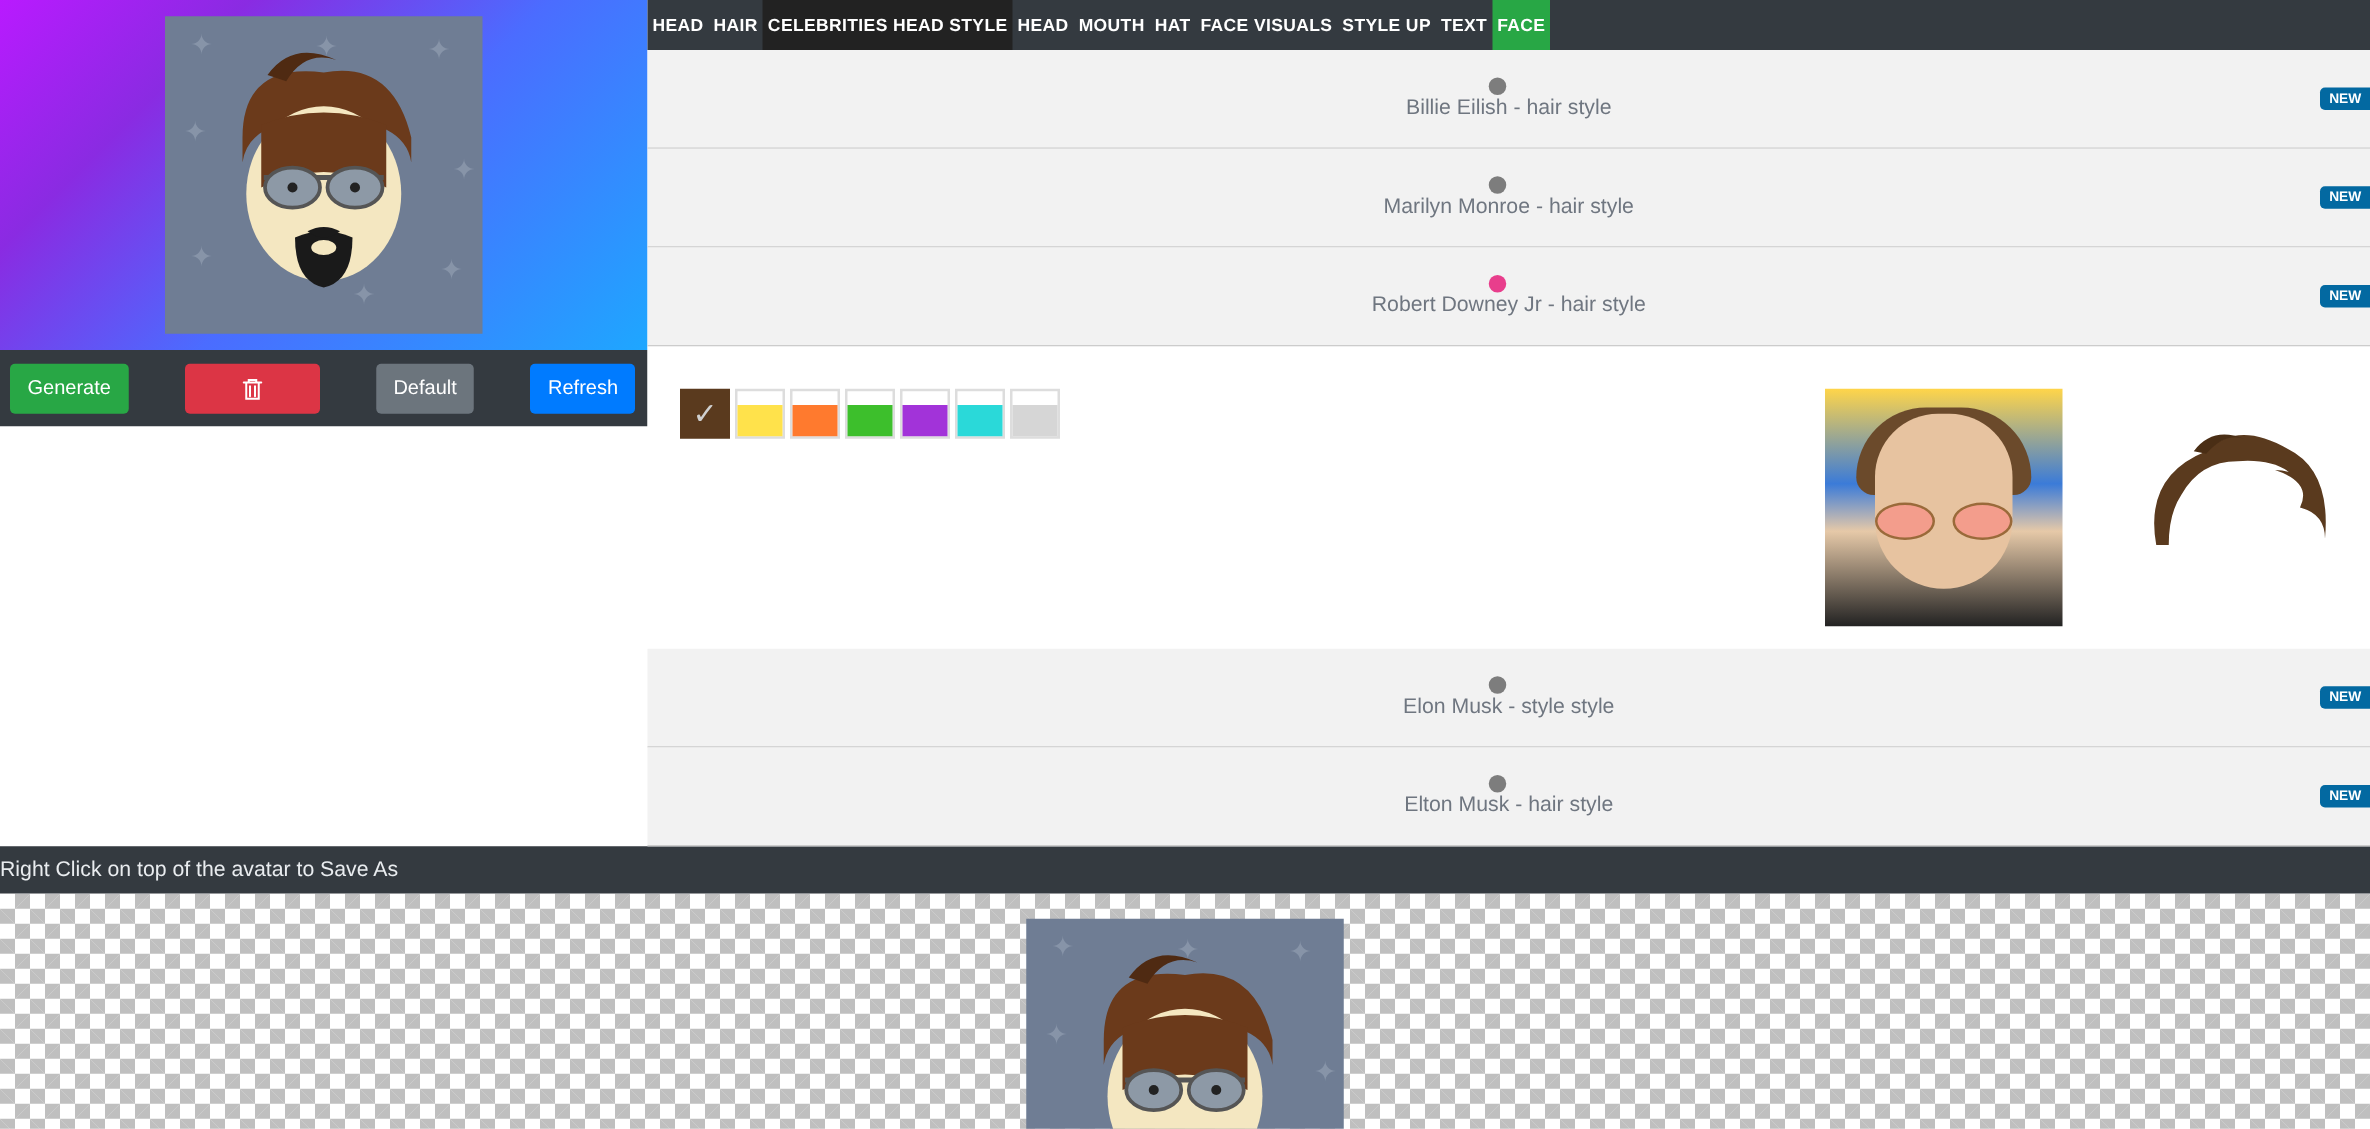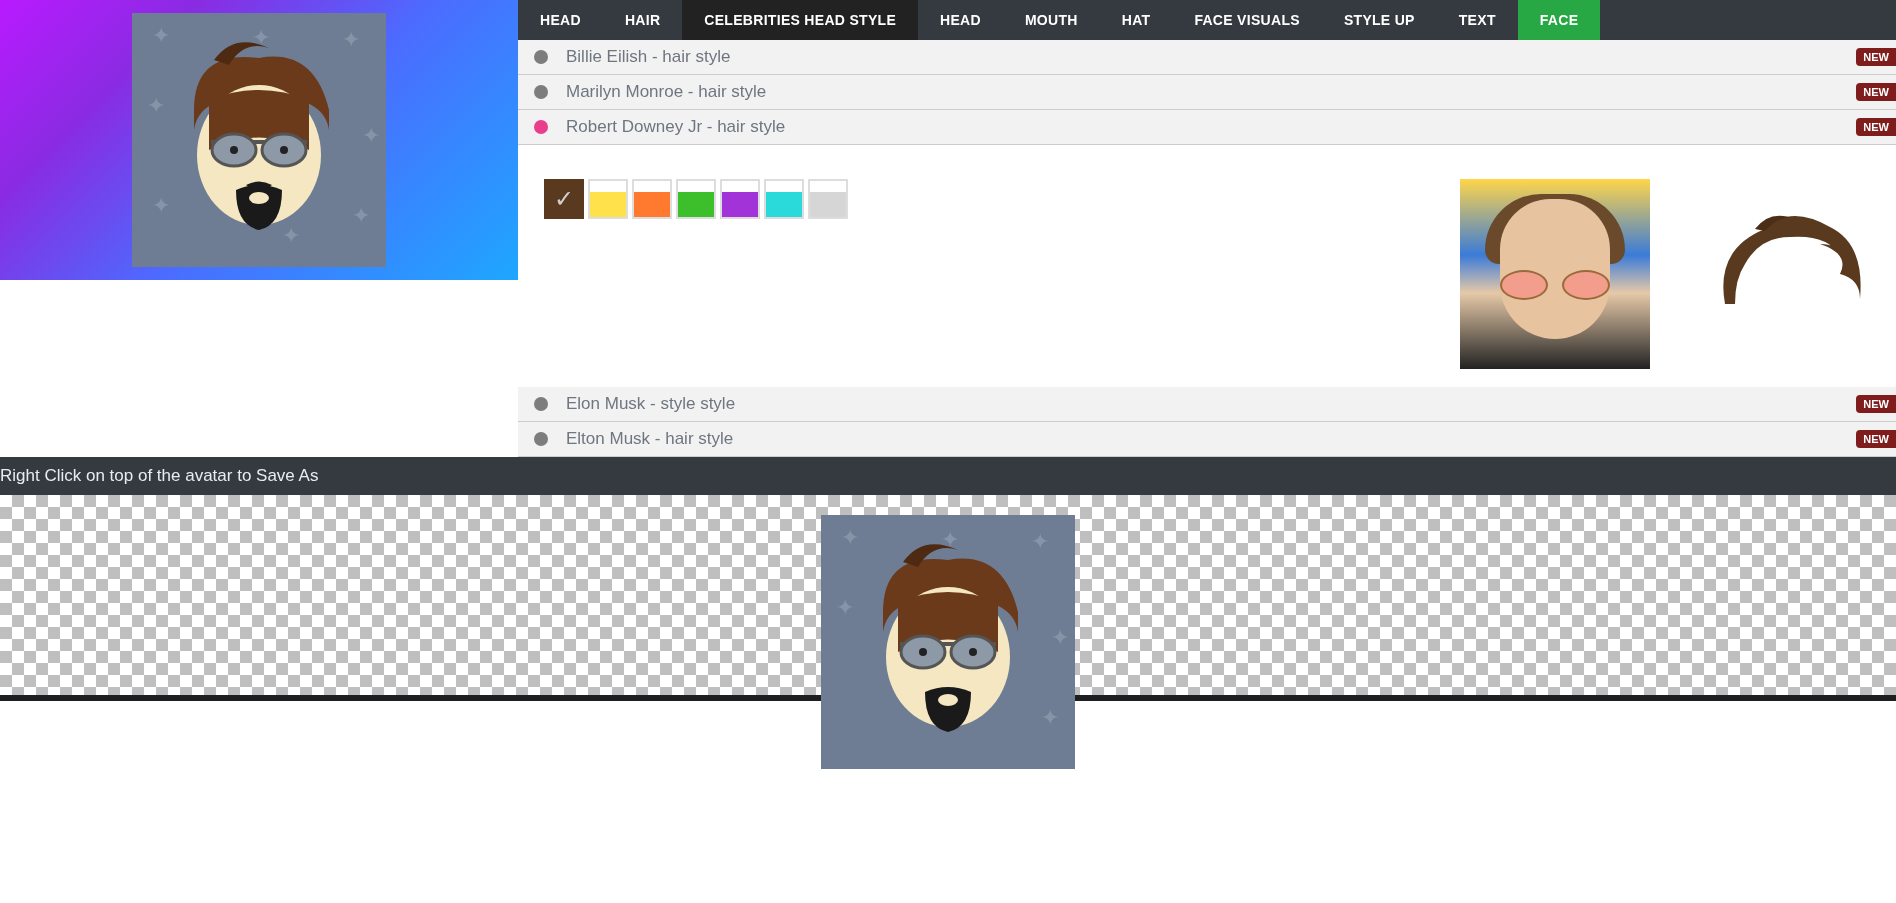--- a/index.html
+++ b/index.html
@@ -101,52 +101,53 @@
     background: #343a40;
     height: 40px;
     display: flex;
     align-items: stretch;
     font-weight: 700;
     font-size: 14px;
     letter-spacing: .3px;
   }
   .tab {
     color: #fff;
-    padding: 0 22px;
+    padding: 0 4px;
     display: flex;
     align-items: center;
     cursor: pointer;
     white-space: nowrap;
   }
   .tab.active { background:#222; }
   .tab.info   { background:#28a745; }
 
   .accordion {
     flex: 1;
     width: 100%;
   }
 
   .acc-item {
     border-bottom: 1px solid #ccc;
     background: #f2f2f2;
     display: flex;
     align-items: center;
-    padding: 7px 16px;
+    padding: 22px 16px;
     color: #6f7680;
     font-size: 17px;
     cursor: pointer;
     position: relative;
+    flex-direction: column;
   }
   .acc-item .bullet {
     width: 14px; height: 14px; border-radius: 50%; background:#7d7d7d; margin-right: 18px; flex-shrink:0;
   }
   .acc-item.active .bullet { background:#e83e8c; }
   .acc-item .new-badge {
     position:absolute; right:0; top:50%; transform:translateY(-50%);
-    background:#7f1d1d; color:#fff; font-size:11px; font-weight:700;
+    background:#0369a1; color:#fff; font-size:11px; font-weight:700;
     padding: 3px 7px; border-top-left-radius:4px; border-bottom-left-radius:4px;
   }
 
   .acc-content {
     background:#fff;
     padding: 34px 26px 18px 26px;
     display:flex;
     align-items:flex-start;
   }
 
@@ -256,20 +257,30 @@
             <ellipse cx="110" cy="110" rx="22" ry="16" fill="#8d99a6" stroke="#555" stroke-width="3"></ellipse>
             <circle cx="60" cy="110" r="4" fill="#222"></circle>
               <circle cx="110" cy="110" r="4" fill="#222"></circle>
             <path d="M62 150 Q85 140 108 150 Q108 185 85 190 Q62 185 62 150 Z" fill="#1a1a1a"></path>
             <ellipse cx="85" cy="158" rx="10" ry="6" fill="#f4e7c1"></ellipse>
             <path d="M72 145 Q85 138 98 145 Q92 150 85 150 Q78 150 72 145 Z" fill="#1a1a1a"></path>
           </svg>
         </div>
       </div>
 
+      <div class="action-bar">
+        <button class="btn btn-green">Generate</button>
+        <button class="btn btn-red">
+          <svg width="18" height="20" viewBox="0 0 18 20">
+            <path d="M2 5 h14 M6 5 V3 h6 v2 M4 5 v13 h10 V5 M7 8 v8 M11 8 v8" stroke="#fff" stroke-width="1.6" fill="none" stroke-linecap="round"></path>
+          </svg>
+        </button>
+        <button class="btn btn-gray">Default</button>
+        <button class="btn btn-blue">Refresh</button>
+      </div>
 
     </div>
 
     <div class="right-panel">
 
       <div class="tab-bar">
         <div class="tab">HEAD</div>
         <div class="tab">HAIR</div>
         <div class="tab active">CELEBRITIES HEAD STYLE</div>
         <div class="tab">HEAD</div>

